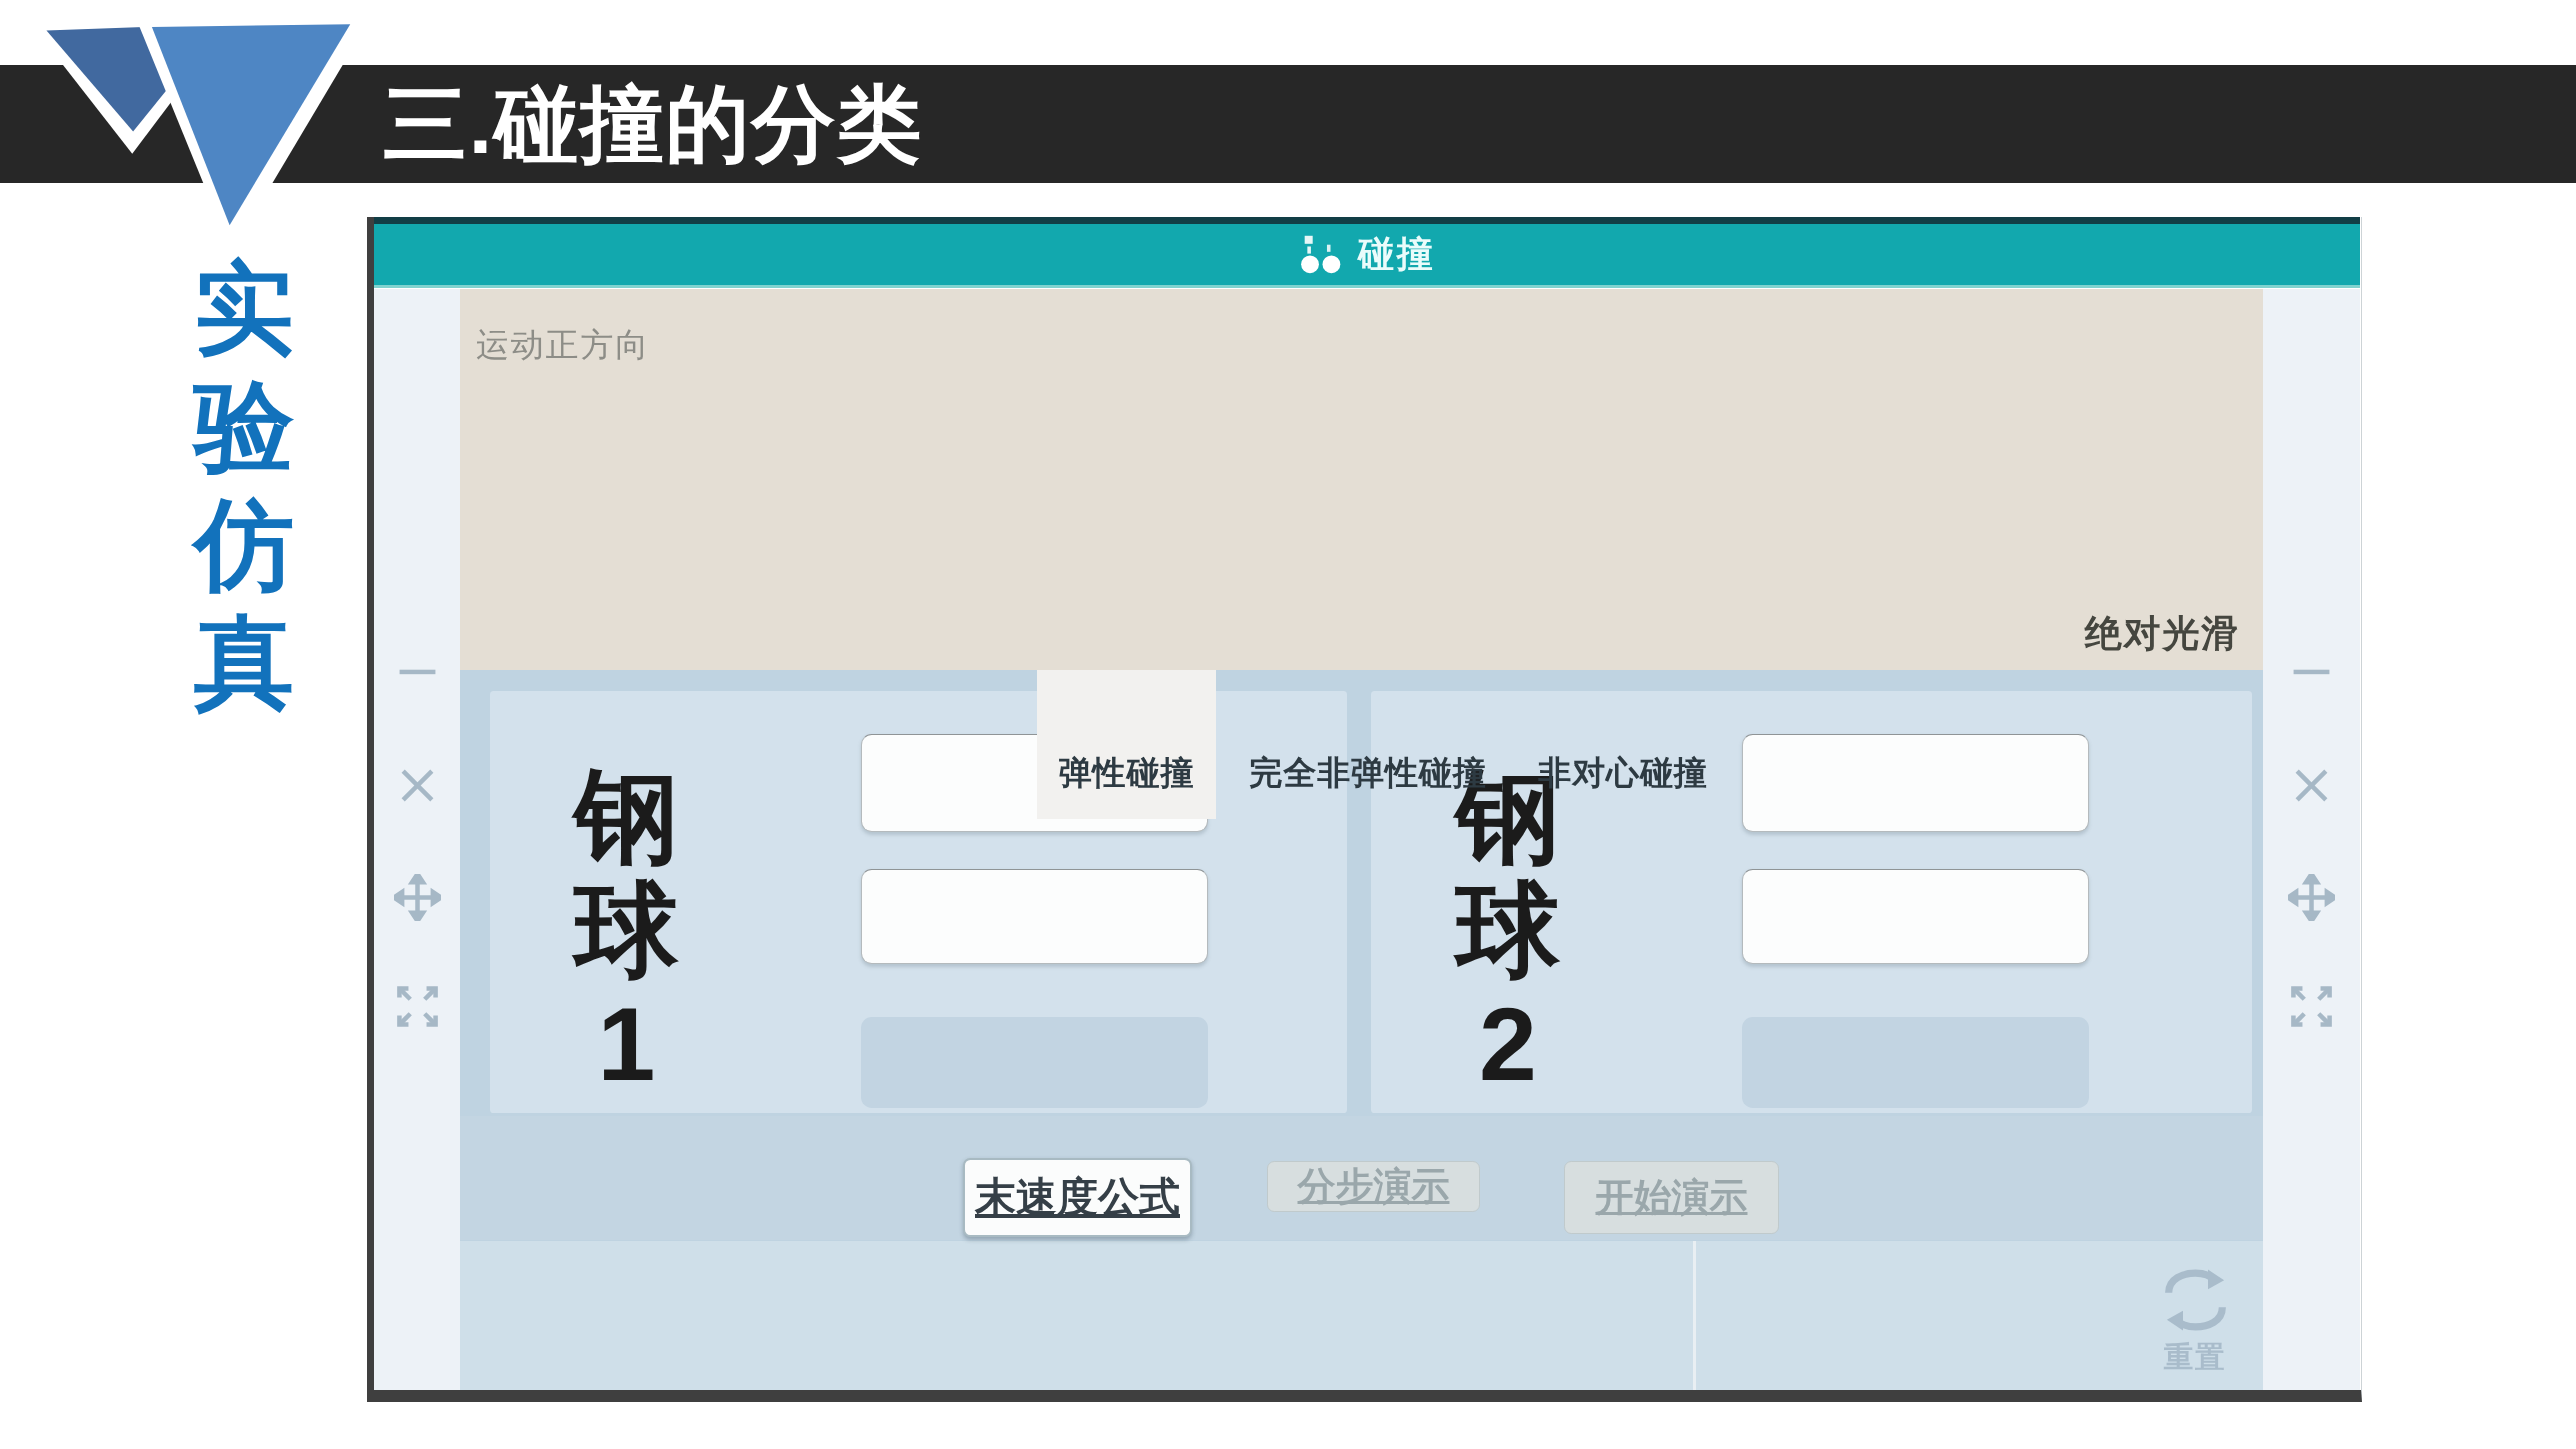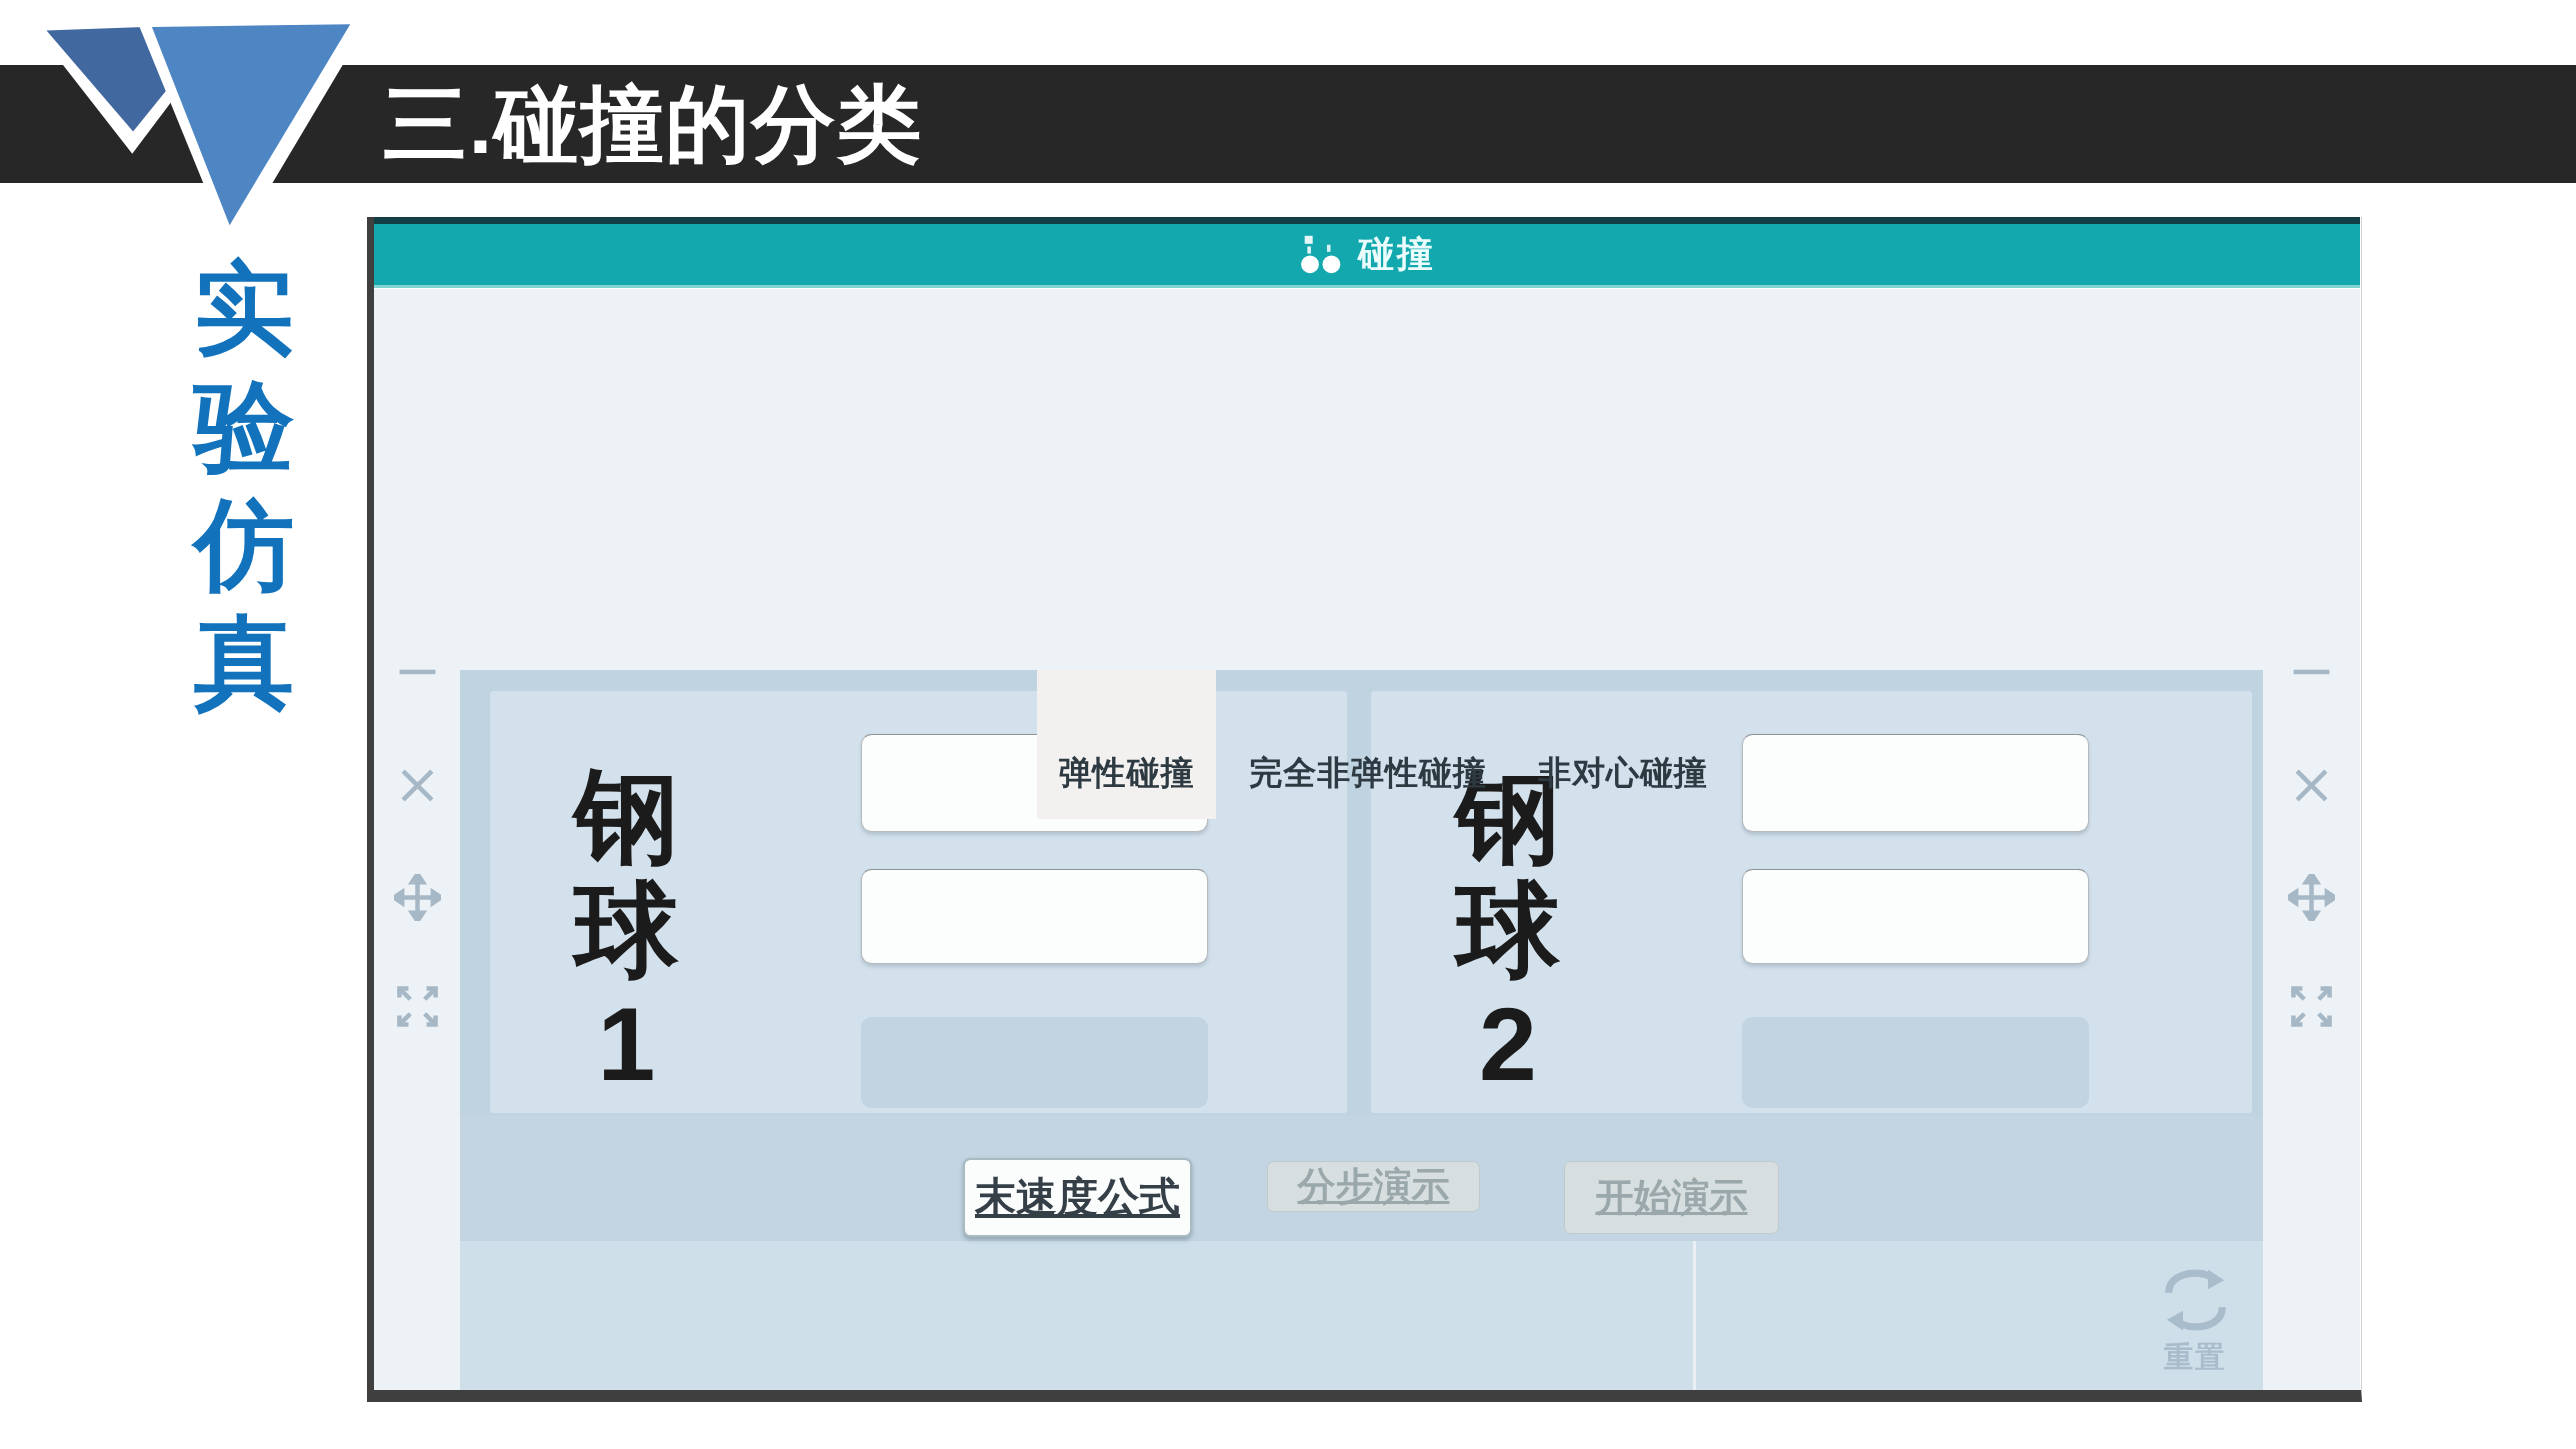--- a/index.html
+++ b/index.html
@@ -178,20 +178,24 @@
             <polyline points="46,36 46,46 36,46"></polyline>
               <polyline points="16,46 6,46 6,36"></polyline>
             <line x1="6" y1="6" x2="18" y2="18"></line>
               <line x1="46" y1="6" x2="34" y2="18"></line>
             <line x1="46" y1="46" x2="34" y2="34"></line>
               <line x1="6" y1="46" x2="18" y2="34"></line>
             </svg>
         </div>
       </div>
 
+      <div class="canvas-area">
+        <div class="dir-label">运动正方向</div>
+        <div class="smooth-label">绝对光滑</div>
+      </div>
 
       <div class="blue-area">
         <div class="buttons-band"></div>
         <div class="tabbar"></div>
 
         <div class="panel" id="panel1">
           <div class="ball-label">
             <span class="ch">钢</span>
             <span class="ch">球</span>
             <span class="ch">1</span>

